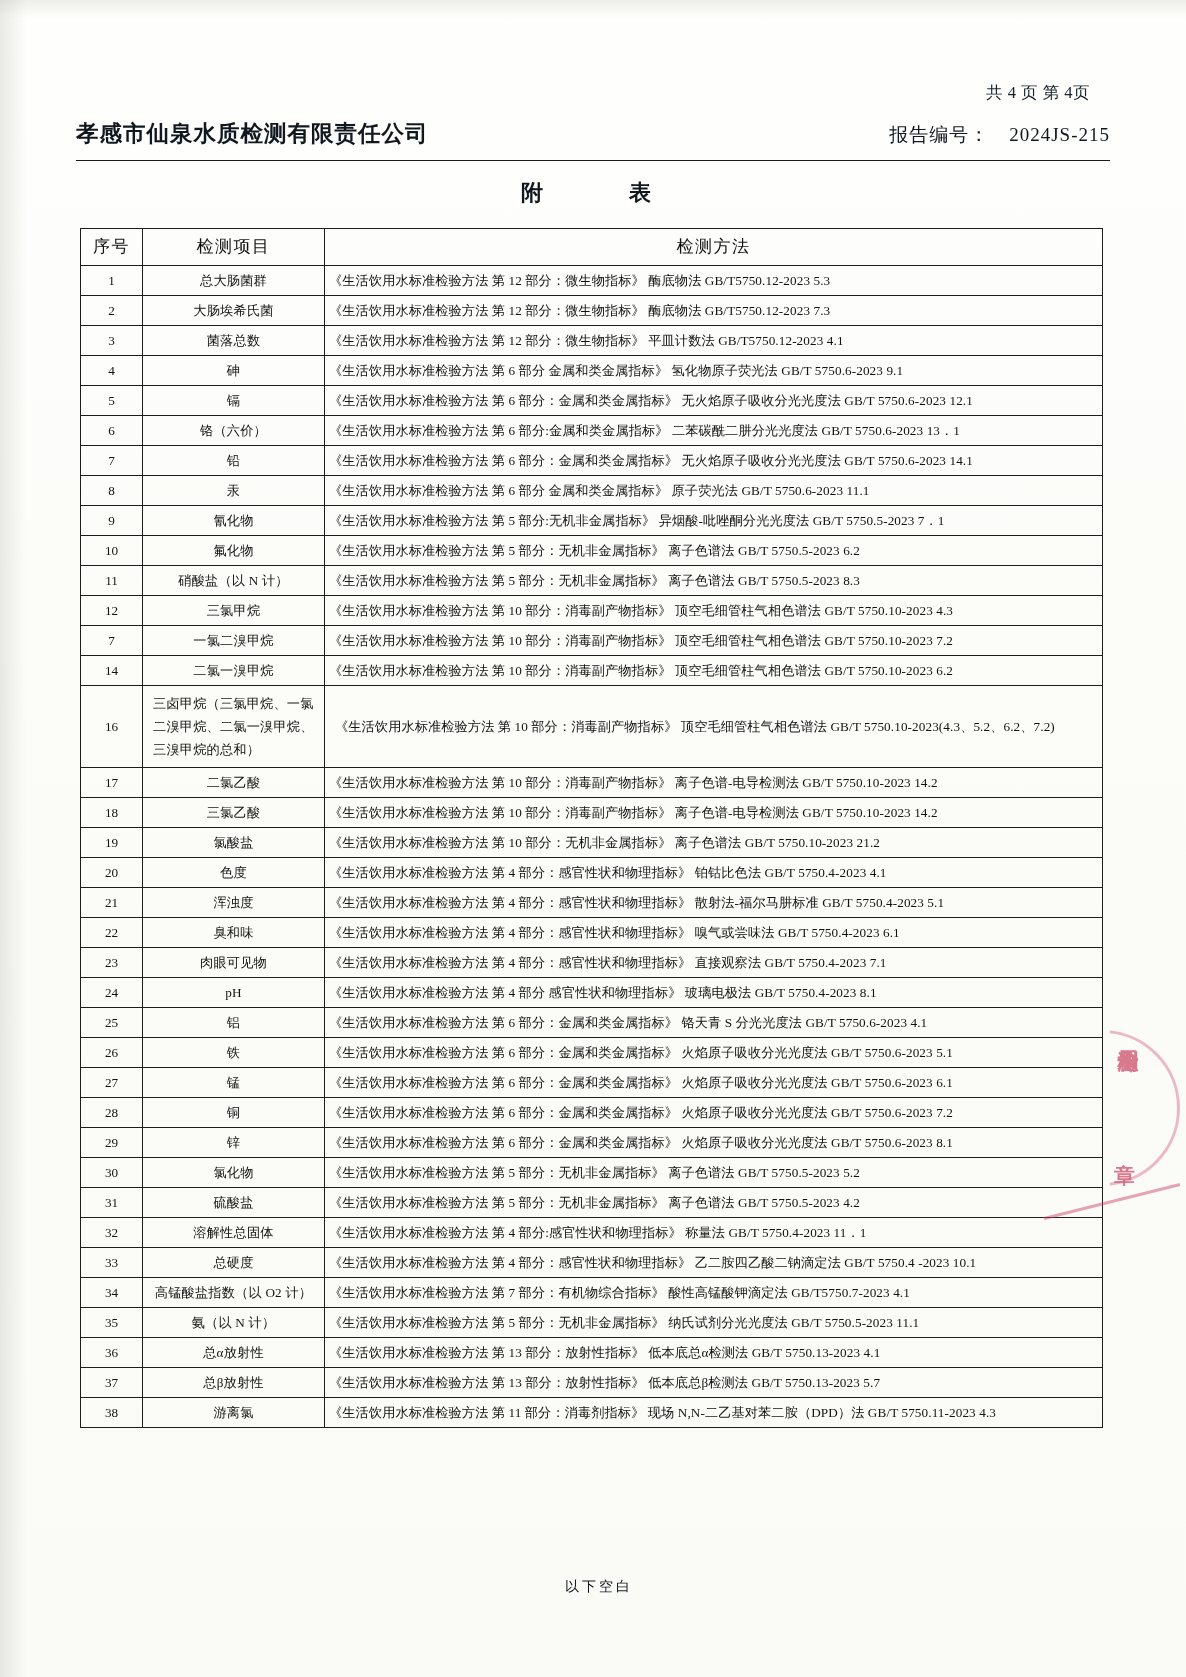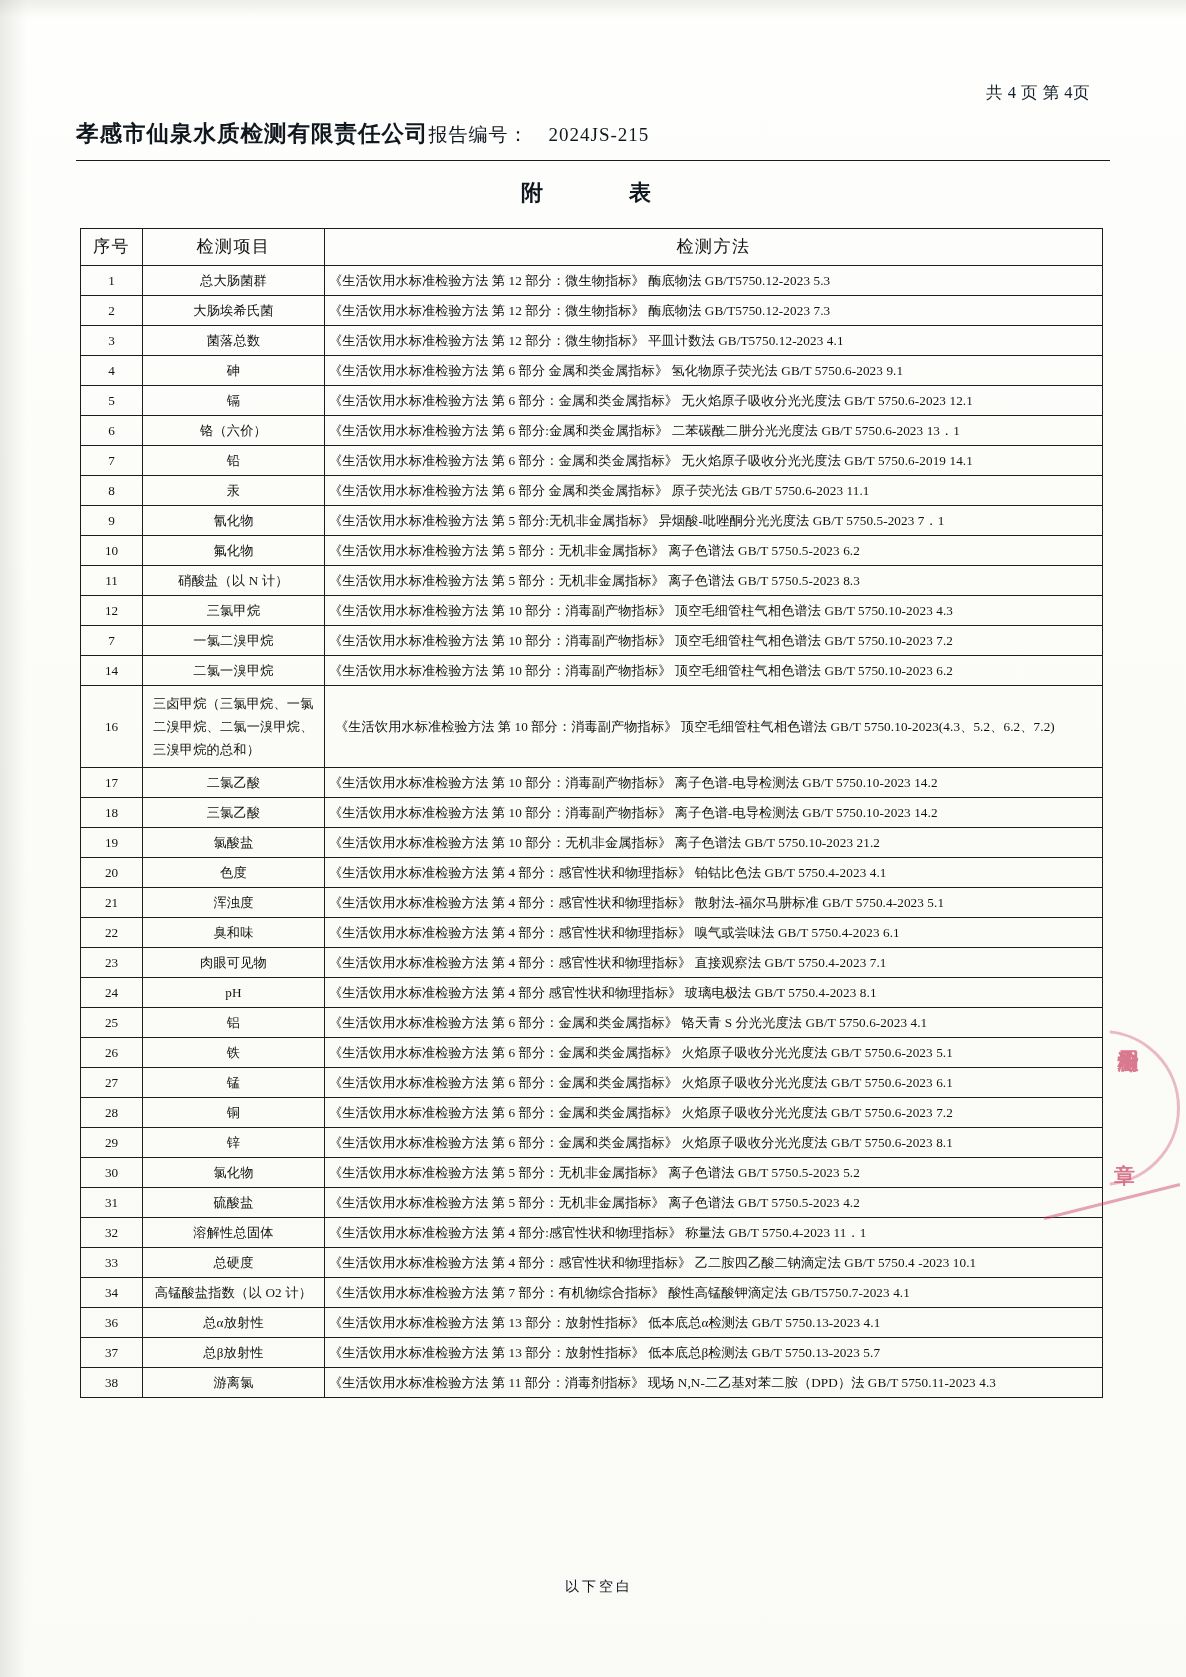--- a/index.html
+++ b/index.html
@@ -36,20 +36,21 @@
     color: #15202b;
     white-space: nowrap;
   }
   .header-row {
     position: absolute;
     left: 76px;
     right: 76px;
     top: 118px;
     display: flex;
     align-items: baseline;
+    justify-content: space-between;
   }
   .company {
     font-family: "Liberation Sans", "DejaVu Sans", sans-serif;
     font-weight: bold;
     font-size: 22.5px;
     letter-spacing: 1px;
     color: #10171f;
   }
   .report-no {
     font-size: 19px;
@@ -253,21 +254,21 @@
           <td class="method">《生活饮用水标准检验方法 第 6 部分：金属和类金属指标》  无火焰原子吸收分光光度法 GB/T 5750.6-2023 12.1</td>
         </tr>
         <tr class="r">
           <td class="no">6</td>
           <td class="item">铬（六价）</td>
           <td class="method">《生活饮用水标准检验方法 第 6 部分:金属和类金属指标》  二苯碳酰二肼分光光度法 GB/T 5750.6-2023 13．1</td>
         </tr>
         <tr class="r">
           <td class="no">7</td>
           <td class="item">铅</td>
-          <td class="method">《生活饮用水标准检验方法 第 6 部分：金属和类金属指标》  无火焰原子吸收分光光度法 GB/T 5750.6-2019 14.1</td>
+          <td class="method">《生活饮用水标准检验方法 第 6 部分：金属和类金属指标》  无火焰原子吸收分光光度法 GB/T 5750.6-2023 14.1</td>
         </tr>
         <tr class="r">
           <td class="no">8</td>
           <td class="item">汞</td>
           <td class="method">《生活饮用水标准检验方法 第 6 部分 金属和类金属指标》  原子荧光法 GB/T 5750.6-2023 11.1</td>
         </tr>
         <tr class="r">
           <td class="no">9</td>
           <td class="item">氰化物</td>
           <td class="method">《生活饮用水标准检验方法 第 5 部分:无机非金属指标》  异烟酸-吡唑酮分光光度法 GB/T 5750.5-2023 7．1</td>
@@ -384,20 +385,25 @@
         </tr>
         <tr class="r">
           <td class="no">33</td>
           <td class="item">总硬度</td>
           <td class="method">《生活饮用水标准检验方法 第 4 部分：感官性状和物理指标》  乙二胺四乙酸二钠滴定法 GB/T 5750.4 -2023 10.1</td>
         </tr>
         <tr class="r">
           <td class="no">34</td>
           <td class="item">高锰酸盐指数（以 O2 计）</td>
           <td class="method">《生活饮用水标准检验方法 第 7 部分：有机物综合指标》  酸性高锰酸钾滴定法 GB/T5750.7-2023 4.1</td>
+        </tr>
+        <tr class="r">
+          <td class="no">35</td>
+          <td class="item">氨（以 N 计）</td>
+          <td class="method">《生活饮用水标准检验方法 第 5 部分：无机非金属指标》  纳氏试剂分光光度法 GB/T 5750.5-2023 11.1</td>
         </tr>
         <tr class="r">
           <td class="no">36</td>
           <td class="item">总α放射性</td>
           <td class="method">《生活饮用水标准检验方法 第 13 部分：放射性指标》  低本底总α检测法 GB/T 5750.13-2023 4.1</td>
         </tr>
         <tr class="r">
           <td class="no">37</td>
           <td class="item">总β放射性</td>
           <td class="method">《生活饮用水标准检验方法 第 13 部分：放射性指标》  低本底总β检测法 GB/T 5750.13-2023 5.7</td>

